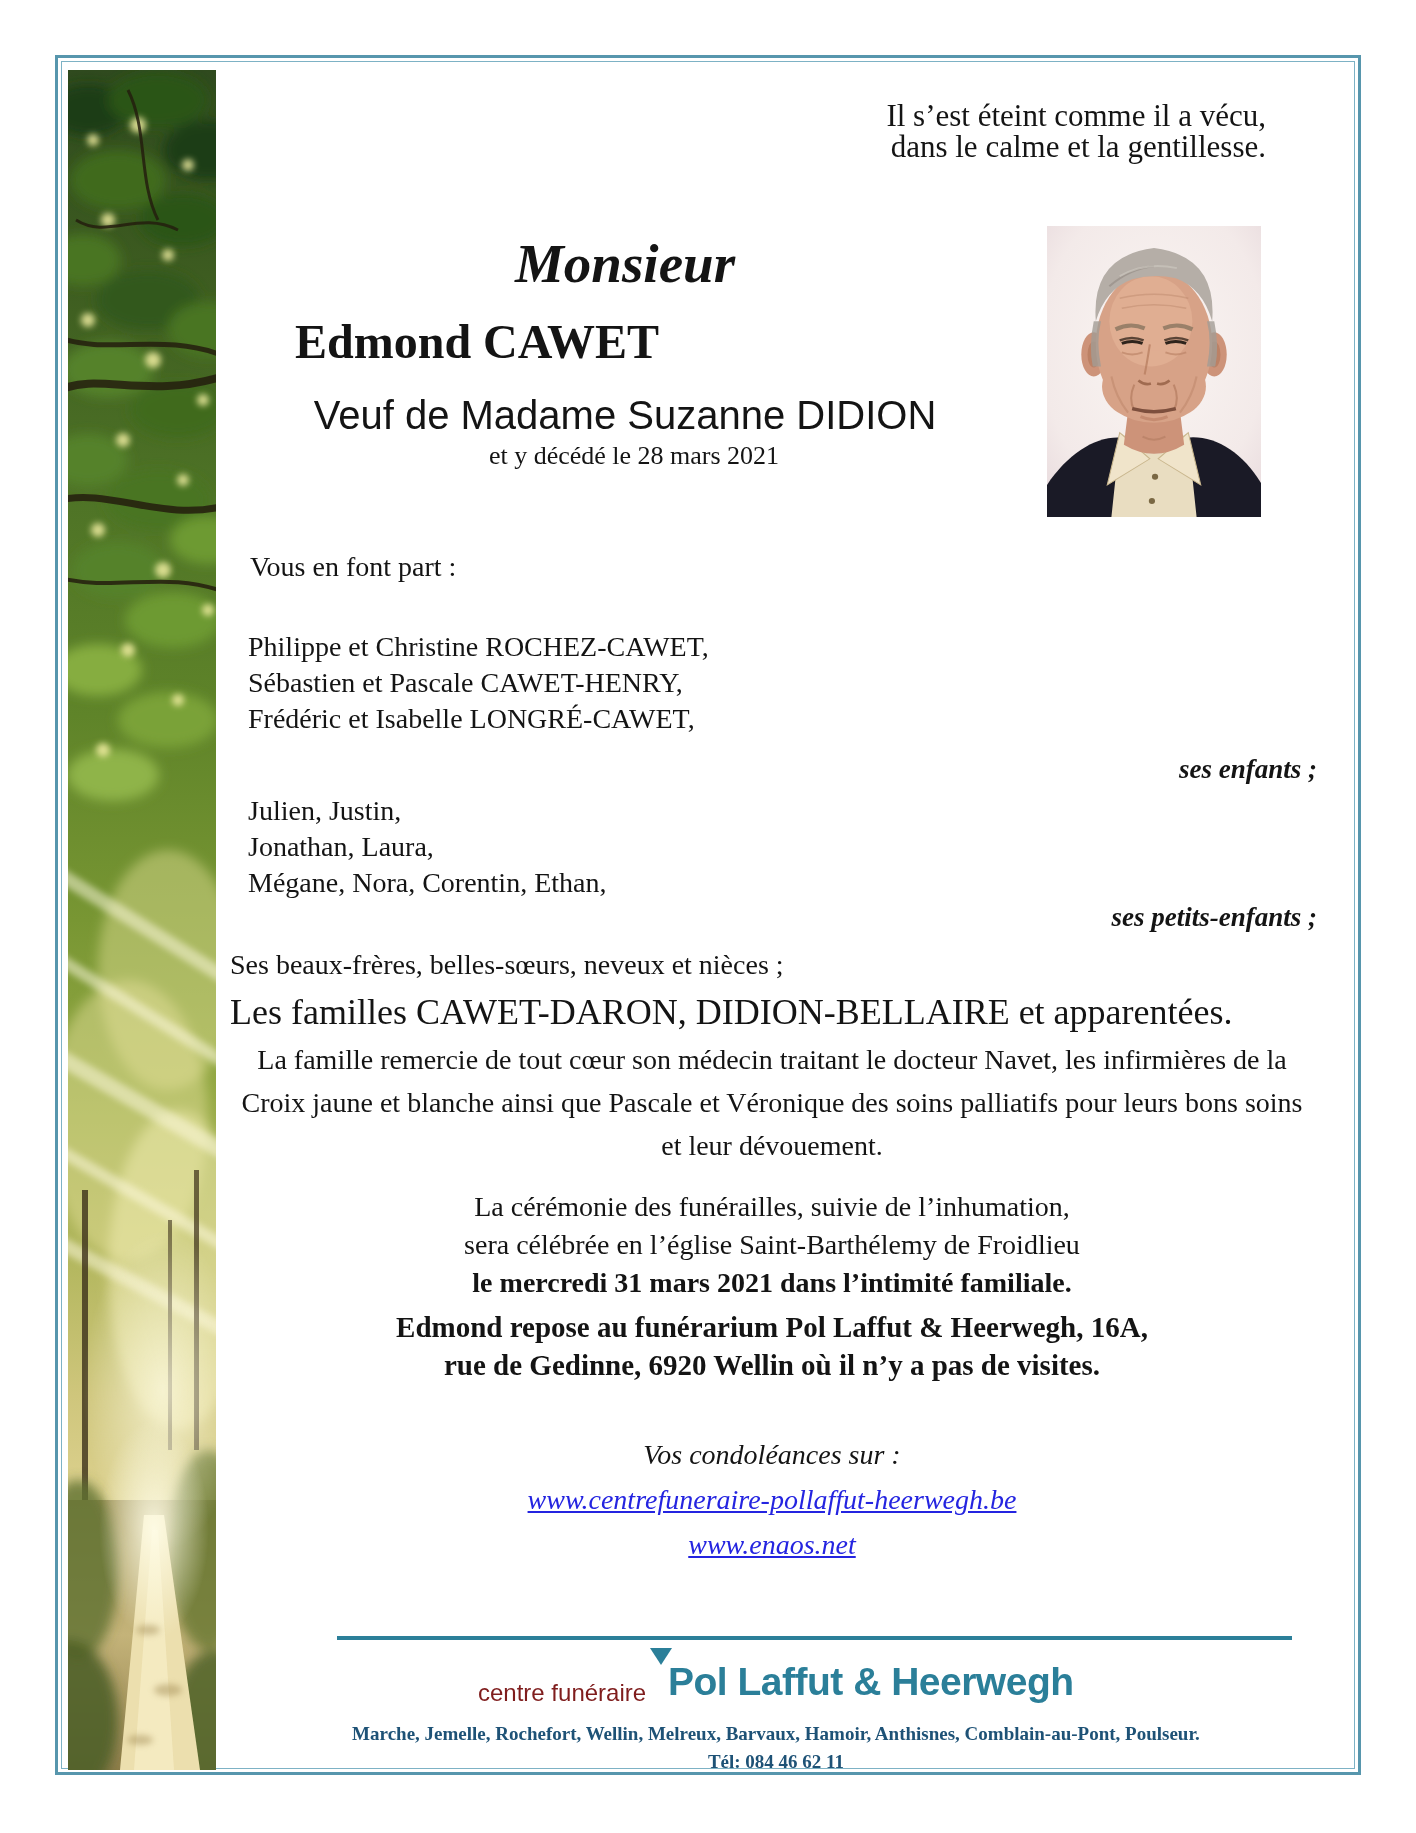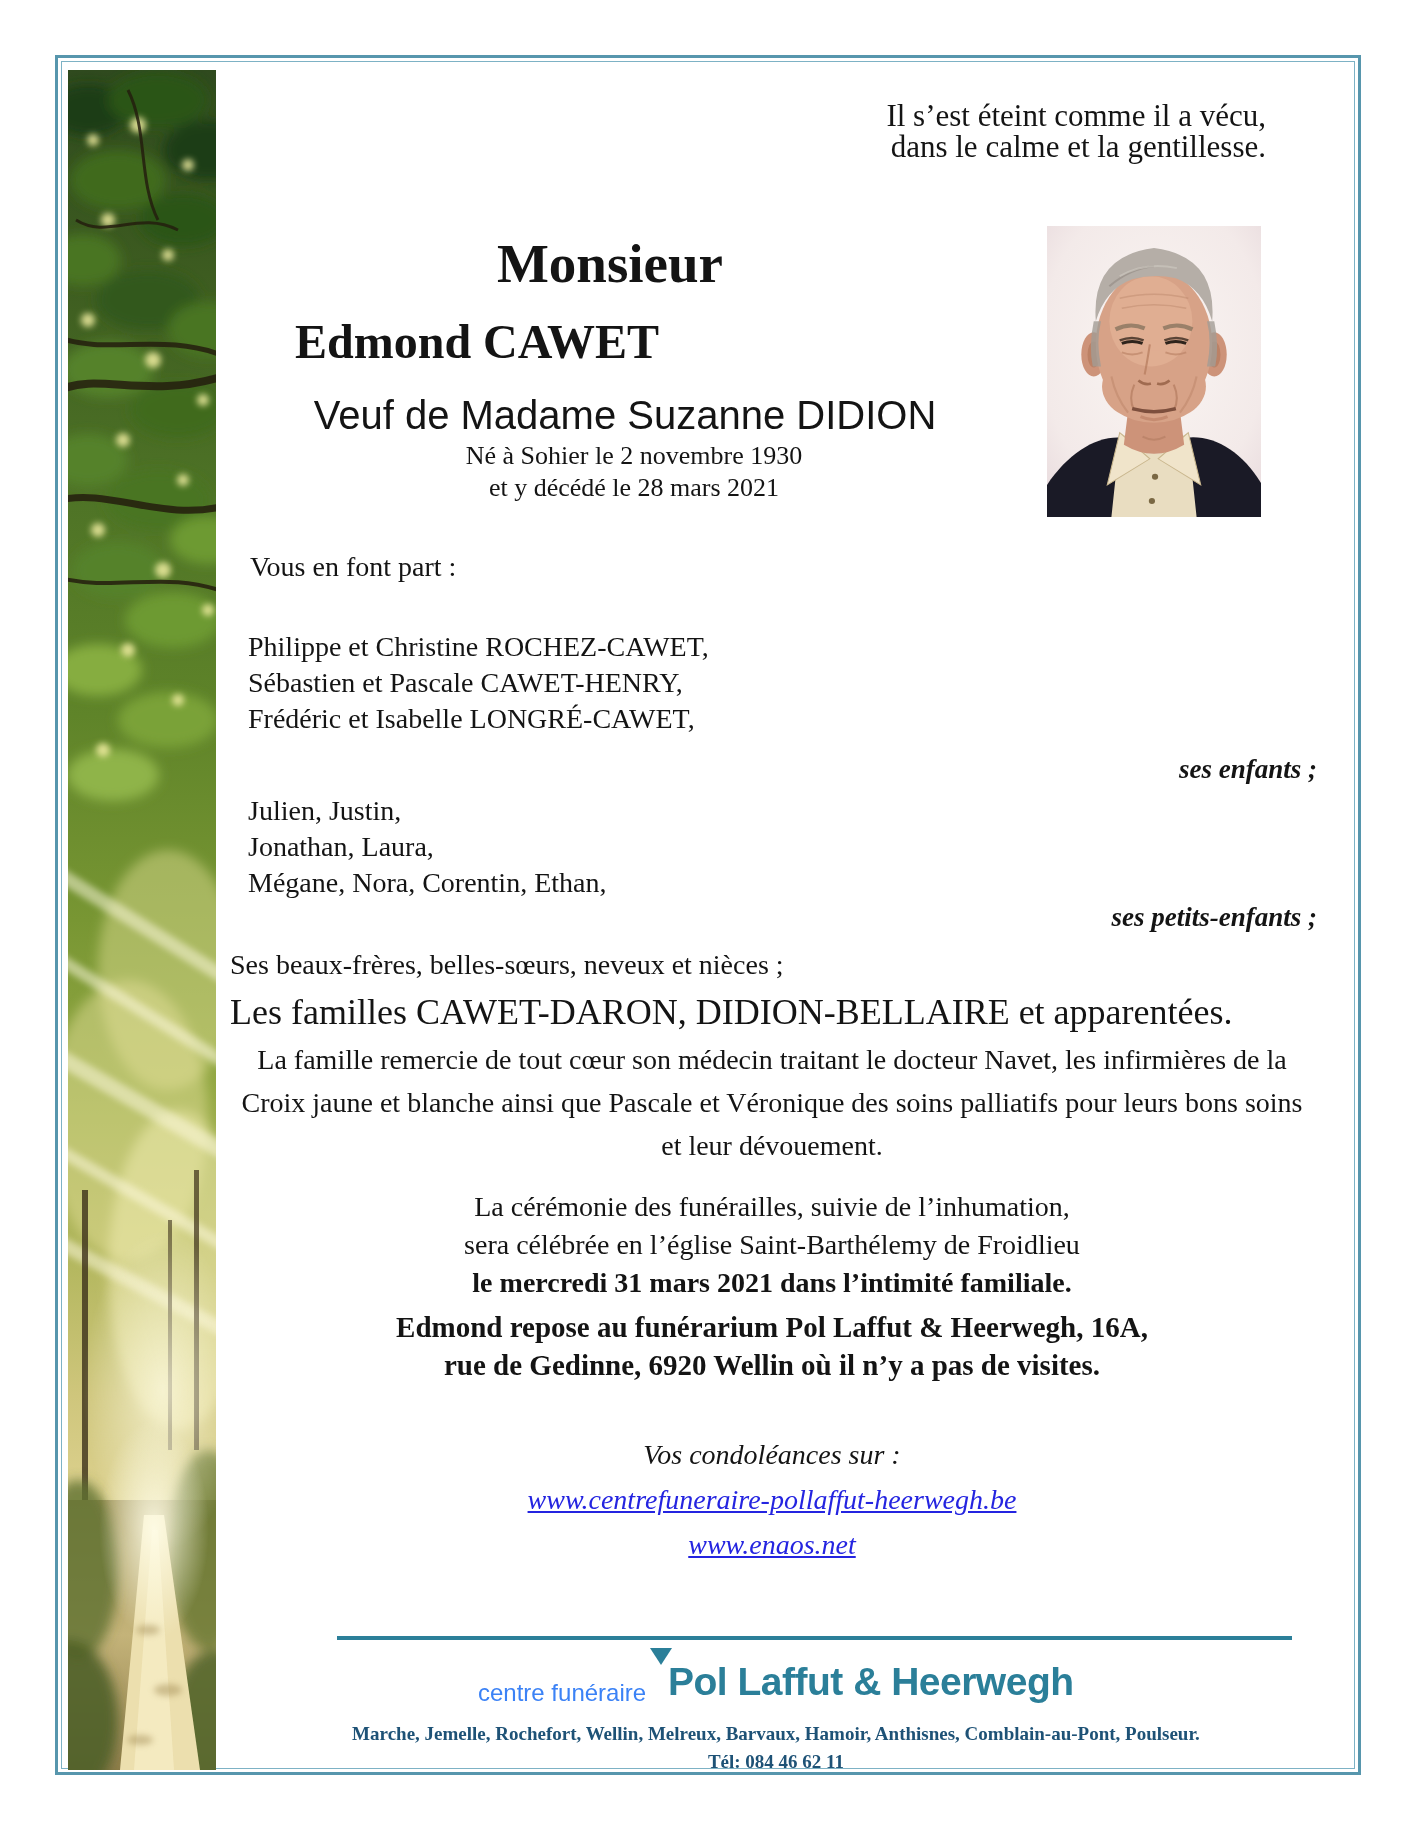--- a/index.html
+++ b/index.html
@@ -12,22 +12,22 @@
                border:1px solid #7db2c5;}
   
   .left-strip{position:absolute;left:68px;top:70px;width:148px;height:1700px;overflow:hidden;}
   .left-strip svg{display:block;width:100%;height:100%;}
   
   .portrait{position:absolute;left:1047px;top:226px;width:214px;height:291px;overflow:hidden;}
   .portrait svg{display:block;width:100%;height:100%;}
   
   .quote{position:absolute;left:700px;top:100px;width:566px;text-align:right;
          font-size:31px;line-height:31px;}
-  .title-salutation{position:absolute;left:280px;top:234px;width:660px;text-align:center;
-         font-weight:bold;font-size:55px;line-height:60px;}
+  .title-salutation{position:absolute;left:295px;top:234px;width:660px;text-align:center;
+         font-weight:bold;font-size:55px;line-height:60px;font-style:italic;}
   .title-name{position:absolute;left:295px;top:312px;width:660px;text-align:left;
          font-weight:bold;font-size:48px;line-height:60px;}
   .title-widower{position:absolute;left:295px;top:392px;width:660px;text-align:center;
          font-family:"Liberation Sans", sans-serif;font-size:40px;line-height:46px;}
   .dates{position:absolute;left:304px;top:440px;width:660px;text-align:center;
          font-size:26px;line-height:32px;}
   .intro{position:absolute;left:250px;top:550px;font-size:28px;line-height:34px;}
   .children{position:absolute;left:248px;top:629px;font-size:28px;line-height:36px;}
   .caption-children{position:absolute;left:800px;top:753px;width:517px;text-align:right;
          font-weight:bold;font-style:italic;font-size:27px;line-height:33px;}
@@ -43,21 +43,21 @@
   .ceremony .bold-line{font-weight:bold;}
   .repose{top:1308px;font-size:29px;line-height:38px;font-weight:bold;}
   .condolences{top:1432px;font-size:28px;line-height:45px;font-style:italic;}
   .condolences a{color:#2424e0;text-decoration:underline;cursor:pointer;}
   
   .footer-rule{position:absolute;left:337px;top:1636px;width:955px;height:4px;background:#2b7f99;}
   .logo-triangle{position:absolute;left:650px;top:1648px;width:0;height:0;
          border-left:11px solid transparent;border-right:11px solid transparent;
          border-top:17px solid #2b7f99;}
   .logo-small{position:absolute;left:478px;top:1679px;font-family:"Liberation Sans", sans-serif;
-         font-size:24px;color:#3b82f6;}
+         font-size:24px;color:#7f1d1d;}
   .logo-big{position:absolute;left:668px;top:1660px;font-family:"Liberation Sans", sans-serif;
          font-size:39px;font-weight:bold;color:#2b7f99;letter-spacing:-0.5px;}
   .locations{position:absolute;left:296px;top:1723px;width:960px;text-align:center;
          font-size:19px;font-weight:bold;color:#1e5276;white-space:nowrap;}
   .phone{position:absolute;left:296px;top:1751px;width:960px;text-align:center;
          font-size:19px;font-weight:bold;color:#1e5276;}
 </style>
 </head>
 <body>
 
@@ -182,21 +182,20 @@
   <div class="quote">
     <div>Il s’est éteint comme il a vécu,</div>
     <div>dans le calme et la gentillesse.</div>
   </div>
 
   <div class="title-salutation">Monsieur</div>
   <div class="title-name">Edmond CAWET</div>
   <div class="title-widower">Veuf de Madame Suzanne DIDION</div>
 
   <div class="dates">
-    <div>Né à Sohier le 2 novembre 1930</div>
     <div>et y décédé le 28 mars 2021</div>
   </div>
 
   <div class="portrait">
     <svg viewBox="0 0 206 290" preserveAspectRatio="none" xmlns="http://www.w3.org/2000/svg">
       <defs>
         <radialGradient id="pbg" cx="0.5" cy="0.42" r="0.75">
           <stop offset="0" stop-color="#faf5f2"></stop>
           <stop offset="0.7" stop-color="#f3eae9"></stop>
           <stop offset="1" stop-color="#e7d9dc"></stop>

